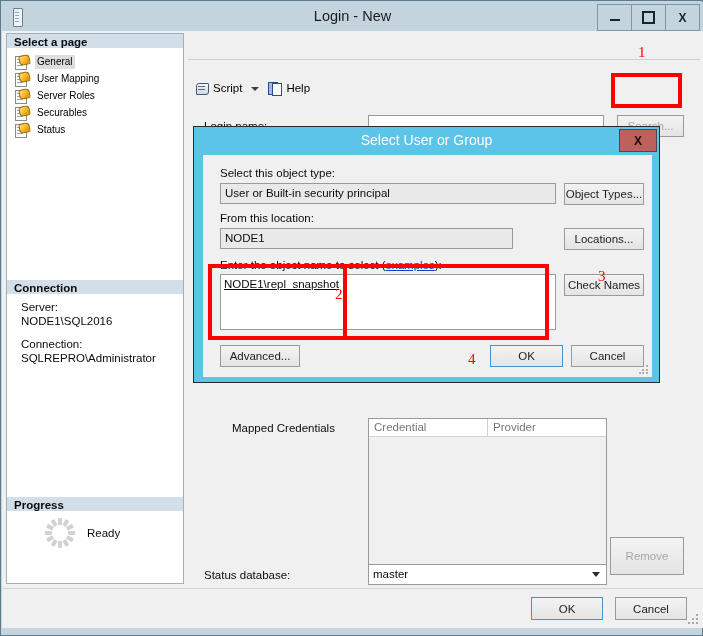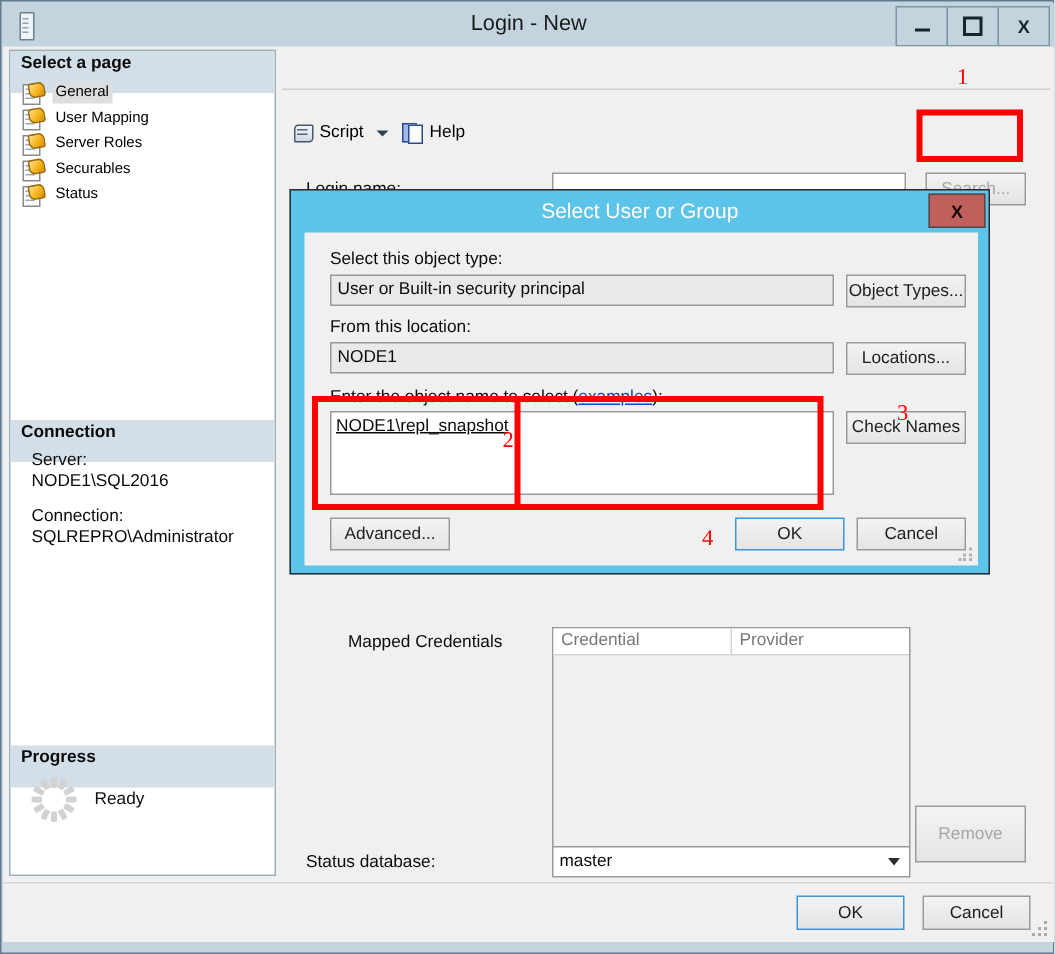--- a/index.html
+++ b/index.html
@@ -100,21 +100,21 @@
     position: absolute;
     left: 4px; top: 2px;
     width: 178px; height: 551px;
     background: #ffffff;
     border: 1px solid #9fb0bb;
     box-sizing: border-box;
   }
   .side-head {
     position: absolute;
     left: 0;
-    width: 176px; height: 28px;
+    width: 176px; height: 14px;
     background: #d3dfe8;
     font-weight: bold;
     font-size: 11.5px;
     color: #0a0a0a;
     padding: 2px 0 0 7px;
     box-sizing: border-box;
   }
   #side-head-page { top: 0; }
   #side-head-connection { top: 246px; }
   #side-head-progress { top: 463px; }
@@ -221,20 +221,21 @@
     border-top: none;
     border-right: none;
   }
 
   .prog-body {
     position: absolute;
     left: 0; top: 484px;
     width: 176px;
     display: flex;
     align-items: center;
+    padding-left: 24px;
   }
   .spinner {
     position: relative;
     width: 30px; height: 30px;
     margin: 0 12px 0 14px;
     flex: 0 0 auto;
   }
   .spinner span {
     position: absolute;
     left: 13px; top: 0;
@@ -716,21 +717,21 @@
     <div class="modal-title">Select User or Group</div>
     <div class="modal-close">X</div>
 
     <div class="modal-body">
 
       <div class="fld-label" style="left:17px; top:12px;">Select this object type:</div>
       <div class="txtbox" style="left:17px; top:28px; width:336px; height:21px; background:#e9e9e9;">User or Built-in security principal</div>
       <div class="btn" style="left:361px; top:28px; width:80px; height:22px;">Object Types...</div>
 
       <div class="fld-label" style="left:17px; top:57px;">From this location:</div>
-      <div class="txtbox" style="left:17px; top:73px; width:336px; height:21px; background:#e9e9e9;">NODE1</div>
+      <div class="txtbox" style="left:17px; top:73px; width:293px; height:21px; background:#e9e9e9;">NODE1</div>
       <div class="btn" style="left:361px; top:73px; width:80px; height:22px;">Locations...</div>
 
       <div class="fld-label" style="left:17px; top:104px;">
         <span class="underline-text" style="text-decoration:none;">Enter the object name to select (</span><span class="link">examples</span><span>):</span>
       </div>
       <div class="txtbox" style="left:17px; top:119px; width:336px; height:56px; padding:2px 3px;">
         <span style="text-decoration:underline; text-decoration-style:solid;">NODE1\repl_snapshot</span>
       </div>
       <div class="btn" style="left:361px; top:119px; width:80px; height:22px;">Check Names</div>
 

